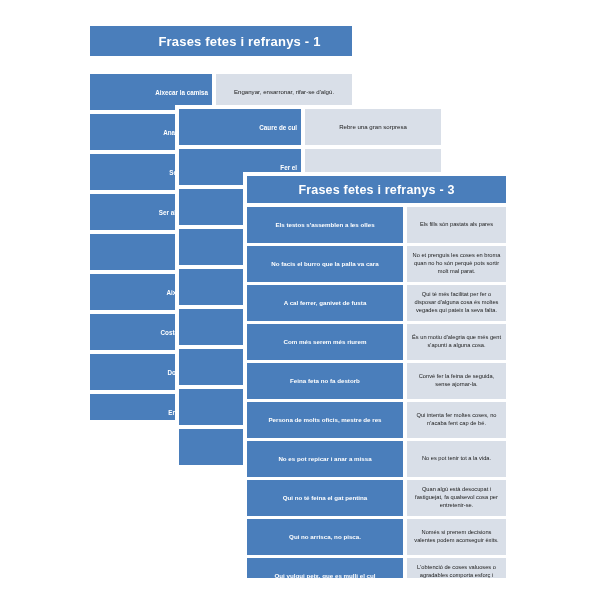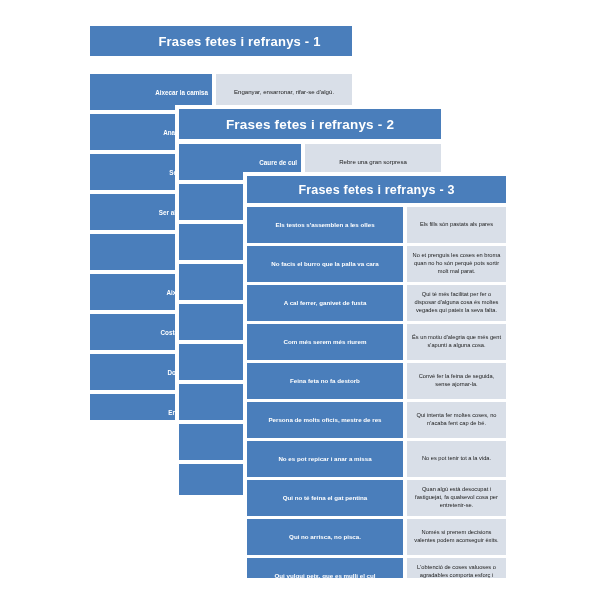--- a/index.html
+++ b/index.html
@@ -208,21 +208,20 @@
       </div>
       <div class="row">
         <div class="cell-phrase">Entre poc i m</div>
         <div class="cell-meaning"></div>
       </div>
 
     </div>
   </div>
 
   <div class="card" id="card-2">
-    <div class="card-title">Frases fetes i refranys - 2</div>
     <div class="rows">
       <div class="row">
         <div class="cell-phrase">Caure de cul</div>
         <div class="cell-meaning">Rebre una gran sorpresa</div>
       </div>
       <div class="row">
         <div class="cell-phrase">Fer el</div>
         <div class="cell-meaning"></div>
       </div>
       <div class="row">

